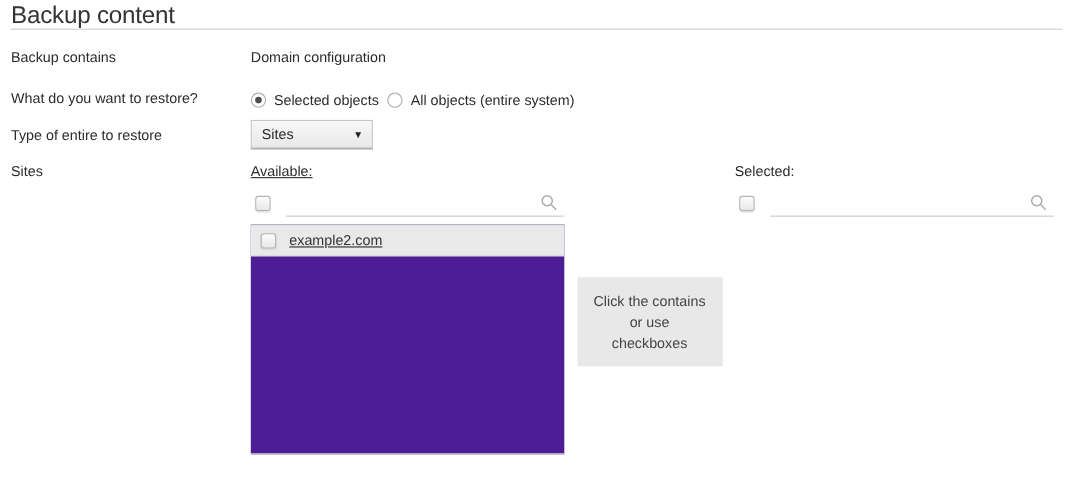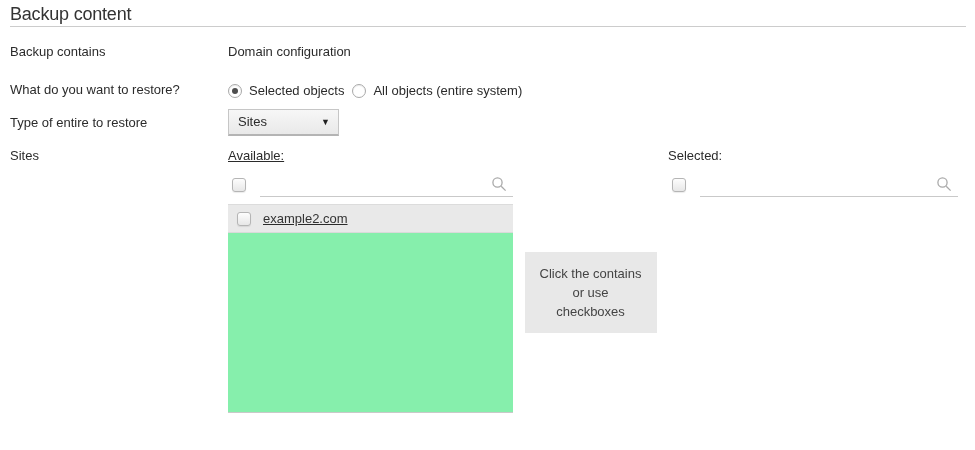--- a/index.html
+++ b/index.html
@@ -8,21 +8,21 @@
     background: #ffffff;
     font-family: "Liberation Sans", sans-serif;
     font-size: 13px;
     color: #2b2b2b;
     overflow: hidden;
   }
   .page-header {
     margin: 0 9px 0 10px;
     padding: 4px 0 2px 0;
     border-bottom: 1px solid #cccccc;
-    font-size: 18px;
+    font-size: 22px;
     line-height: 20px;
     color: #333333;
     letter-spacing: -0.2px;
   }
   .form { padding: 0 9px 0 10px; }
   .row { display: flex; align-items: flex-start; }
   .row .label { width: 218px; flex: 0 0 218px; line-height: 16px; }
   .row-contains { margin-top: 17px; }
   .row-scope { margin-top: 22px; }
   .row-type { margin-top: 9px; align-items: center; }
@@ -76,21 +76,21 @@
     width: 100%; height: 25px; box-sizing: border-box;
     border: none; border-bottom: 1px solid #c9c9c9;
     background: transparent; outline: none;
     font-family: "Liberation Sans", sans-serif; font-size: 13px; color: #333;
     padding: 0 26px 0 4px;
   }
   .search-icon { position: absolute; right: 6px; top: 4px; }
 
   .list-box {
     margin-top: 6px; height: 208px;
-    background: #86efac;
+    background: #4c1d95;
     border-bottom: 1px solid #c9c9c9;
     overflow: hidden;
   }
   .list-item {
     height: 27px; display: flex; align-items: center;
     background: #e9e9e9;
     border-top: 1px solid #dcdcdc; border-bottom: 1px solid #dadada;
     padding-left: 9px; cursor: default;
   }
   .list-item span { margin-left: 12px; color: #333333; }

